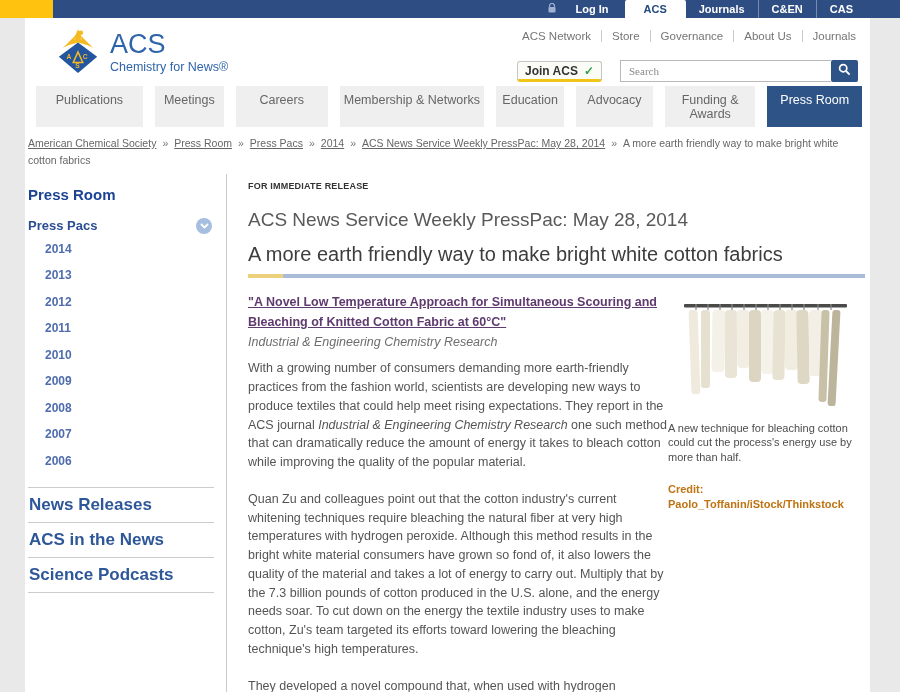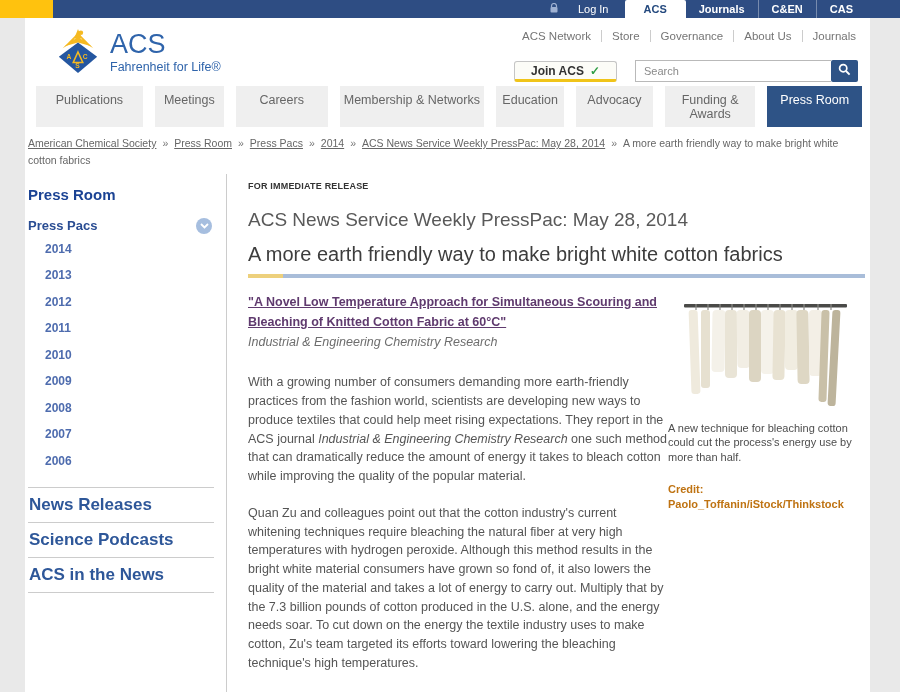--- a/index.html
+++ b/index.html
@@ -8,46 +8,46 @@
     width:900px; height:692px; overflow:hidden;
     background:#e9e9e9;
     font-family:"Liberation Sans", sans-serif;
   }
   a { cursor:pointer; }
 
   
   .topbar { height:18px; background:#2e4d83; display:flex; align-items:stretch; }
   .topbar-accent { width:53px; background:#ffc20e; }
   .topbar-spacer { flex:1; }
-  .login { color:#fff; font-size:11px; font-weight:normal; display:flex; align-items:center; gap:20px; margin-right:16px; }
+  .login { color:#fff; font-size:11px; font-weight:bold; display:flex; align-items:center; gap:20px; margin-right:16px; }
   .toptab-acs { background:#fff; color:#24497e; padding:0 19px; font-size:11px; font-weight:bold; display:flex; align-items:center; border-radius:2px 2px 0 0; }
   .toptab { color:#fff; font-size:11px; font-weight:bold; padding:0 13px; display:flex; align-items:center;text-align:right; }
   .toptab.sep { border-left:1px solid rgba(255,255,255,.35); }
   .topbar-end { width:34px; }
 
   
   .page { width:845px; margin-left:25px; background:#fff; min-height:674px; }
 
   
   .header { display:flex; justify-content:space-between; padding:9px 12px 4px 30px; height:67px; }
   .logo-block { display:flex; gap:9px; align-items:flex-start; }
   .logo-text { padding-top:4px; }
   .logo-acronym { font-size:27px; color:#2f64ab; line-height:1; }
   .logo-tagline { font-size:12.5px; color:#2f64ab; margin-top:2px; }
   .header-right { display:flex; flex-direction:column; align-items:flex-end; gap:18px; padding-top:3px; }
   .util-links { display:flex; font-size:11.5px; }
   .util-links a { padding:0 10px; border-right:1px solid #ccc; color:#757575; text-decoration:none; }
   .util-links a:last-child { border-right:none; padding-right:2px; }
   .header-actions { display:flex; gap:18px; align-items:center; }
   .join-btn { border:1px solid #c5c5c5; border-bottom:3px solid #f0c419; border-radius:3px; background:#fcfcf7;
-    font-size:12px; font-weight:bold; color:#333; padding:2px 16px 1px; display:flex; align-items:center; gap:6px; }
+    font-size:12px; font-weight:bold; color:#333; padding:2px 7px 1px; display:flex; align-items:center; gap:6px; }
   .join-check { color:#2f9e44; font-size:12px; }
   .search { display:flex; align-items:stretch; }
-  .search input { width:196px; height:22px; border:1px solid #b9b9b9; border-right:none; font-size:11px; padding:0 8px; color:#333;
-    font-family:Liberation Sans, sans-serif; }
+  .search input { width:211px; height:22px; border:1px solid #b9b9b9; border-right:none; font-size:11px; padding:0 8px; color:#333;
+    font-family:Liberation Serif, serif; }
   .search input::placeholder { color:#8a8a8a; }
   .search button { width:27px; height:22px; background:#2e5386; border:none; border-radius:2px; display:flex; align-items:center; justify-content:center; cursor:pointer; }
 
   
   .nav { display:flex; gap:12px; margin:1px 8px 0 3px;padding-left:8px; }
   .nav-item { background:#efefef; color:#666; font-size:12.5px; text-align:center; padding:7px 0 6px; cursor:pointer; }
   .w1{width:113px}.w2{width:73px}.w3{width:97px}.w4{width:153px}.w5{width:72px}.w6{width:81px}.w7{width:96px}.w8{width:100px}
   .nav-item.active { background:#2e5386; color:#fff; }
 
   
@@ -76,21 +76,21 @@
   .rule-gold { width:35px; background:#edd07c; }
   .rule-blue { flex:1; background:#a9bdd9; }
 
   .body-row { display:flex; }
   .article-col { width:420px; min-width:420px; }
   .figure-col { width:197px; margin-left:auto; padding-top:4px; }
 
   .paper-link { font-size:12.5px; font-weight:bold; color:#5f3a6e; text-decoration:underline; line-height:1.55; }
   .journal-line { font-style:italic; color:#6d6d6d; font-size:12.5px; margin-top:3px; }
   .para { font-size:12.5px; color:#555; line-height:1.5; margin:18px 0 0; }
-  .para:first-of-type { margin-top:24px; }
+  .para:first-of-type { margin-top:10px; }
   .para em { font-style:italic; }
 
   .fig-caption { font-size:11px; color:#4d4d4d; line-height:1.35; margin-top:7px; }
   .fig-credit { font-size:11px; font-weight:bold; color:#bf7312; line-height:1.35;margin-top:17px; }
 </style>
 </head>
 <body>
 
 <div class="topbar">
   <div class="topbar-accent"></div>
@@ -128,21 +128,21 @@
           <g fill="#f5b921" font-family="Liberation Sans, sans-serif" font-size="7" font-weight="bold">
             <text x="12" y="33">A</text>
             <text x="29" y="33">C</text>
             <text x="21" y="43">S</text>
           </g>
           <polygon points="24,26 29,37 19,37" fill="none" stroke="#f5b921" stroke-width="1.6"></polygon>
         </svg>
       </span>
       <span class="logo-text">
         <div class="logo-acronym">ACS</div>
-        <div class="logo-tagline">Fahrenheit for Life®</div>
+        <div class="logo-tagline">Chemistry for News®</div>
       </span>
     </div>
     <div class="header-right">
       <div class="util-links">
         <a>ACS Network</a>
         <a>Store</a>
         <a>Governance</a>
         <a>About Us</a>
         <a>Journals</a>
       </div>
@@ -197,22 +197,22 @@
       <div class="sb-year">2013</div>
       <div class="sb-year">2012</div>
       <div class="sb-year">2011</div>
       <div class="sb-year">2010</div>
       <div class="sb-year">2009</div>
       <div class="sb-year">2008</div>
       <div class="sb-year">2007</div>
       <div class="sb-year">2006</div>
       <div class="sb-links">
         <div class="sb-link">News Releases</div>
+        <div class="sb-link">ACS in the News</div>
         <div class="sb-link">Science Podcasts</div>
-        <div class="sb-link">ACS in the News</div>
       </div>
     </div>
 
     <div class="main">
       <div class="kicker">FOR IMMEDIATE RELEASE</div>
       <h2 class="presspac-title">ACS News Service Weekly PressPac: May 28, 2014</h2>
       <h1 class="headline">A more earth friendly way to make bright white cotton fabrics</h1>
       <div class="rule">
         <span class="rule-gold"></span>
         <span class="rule-blue"></span>

